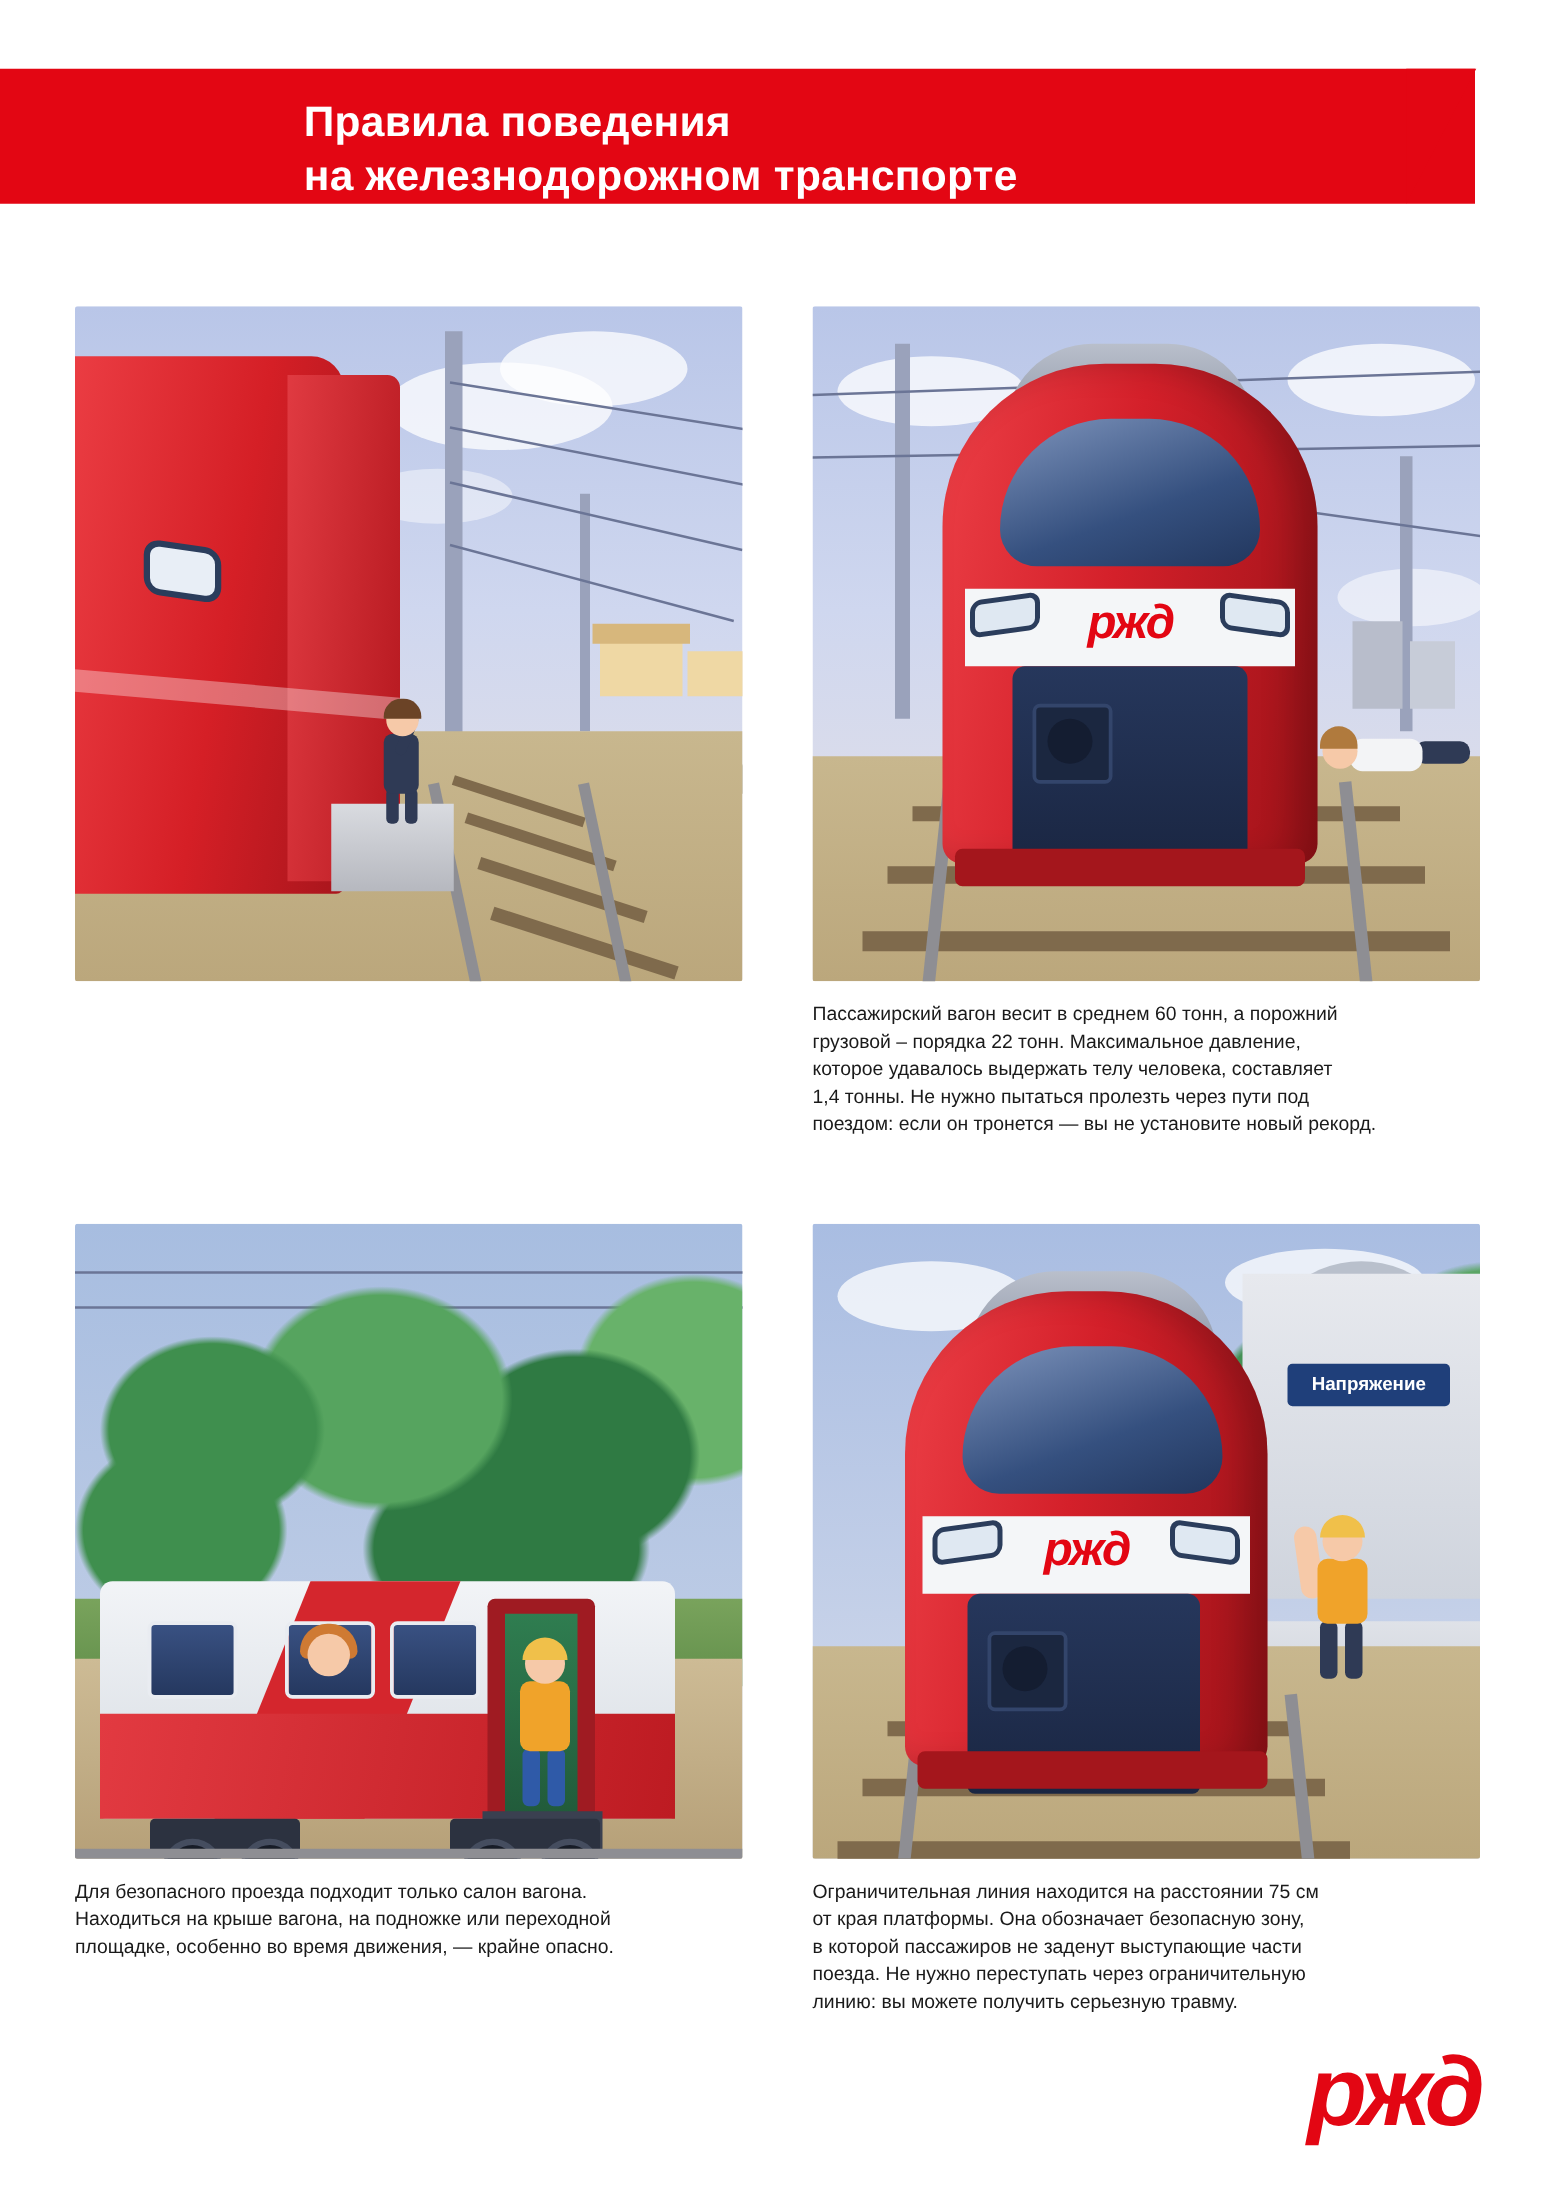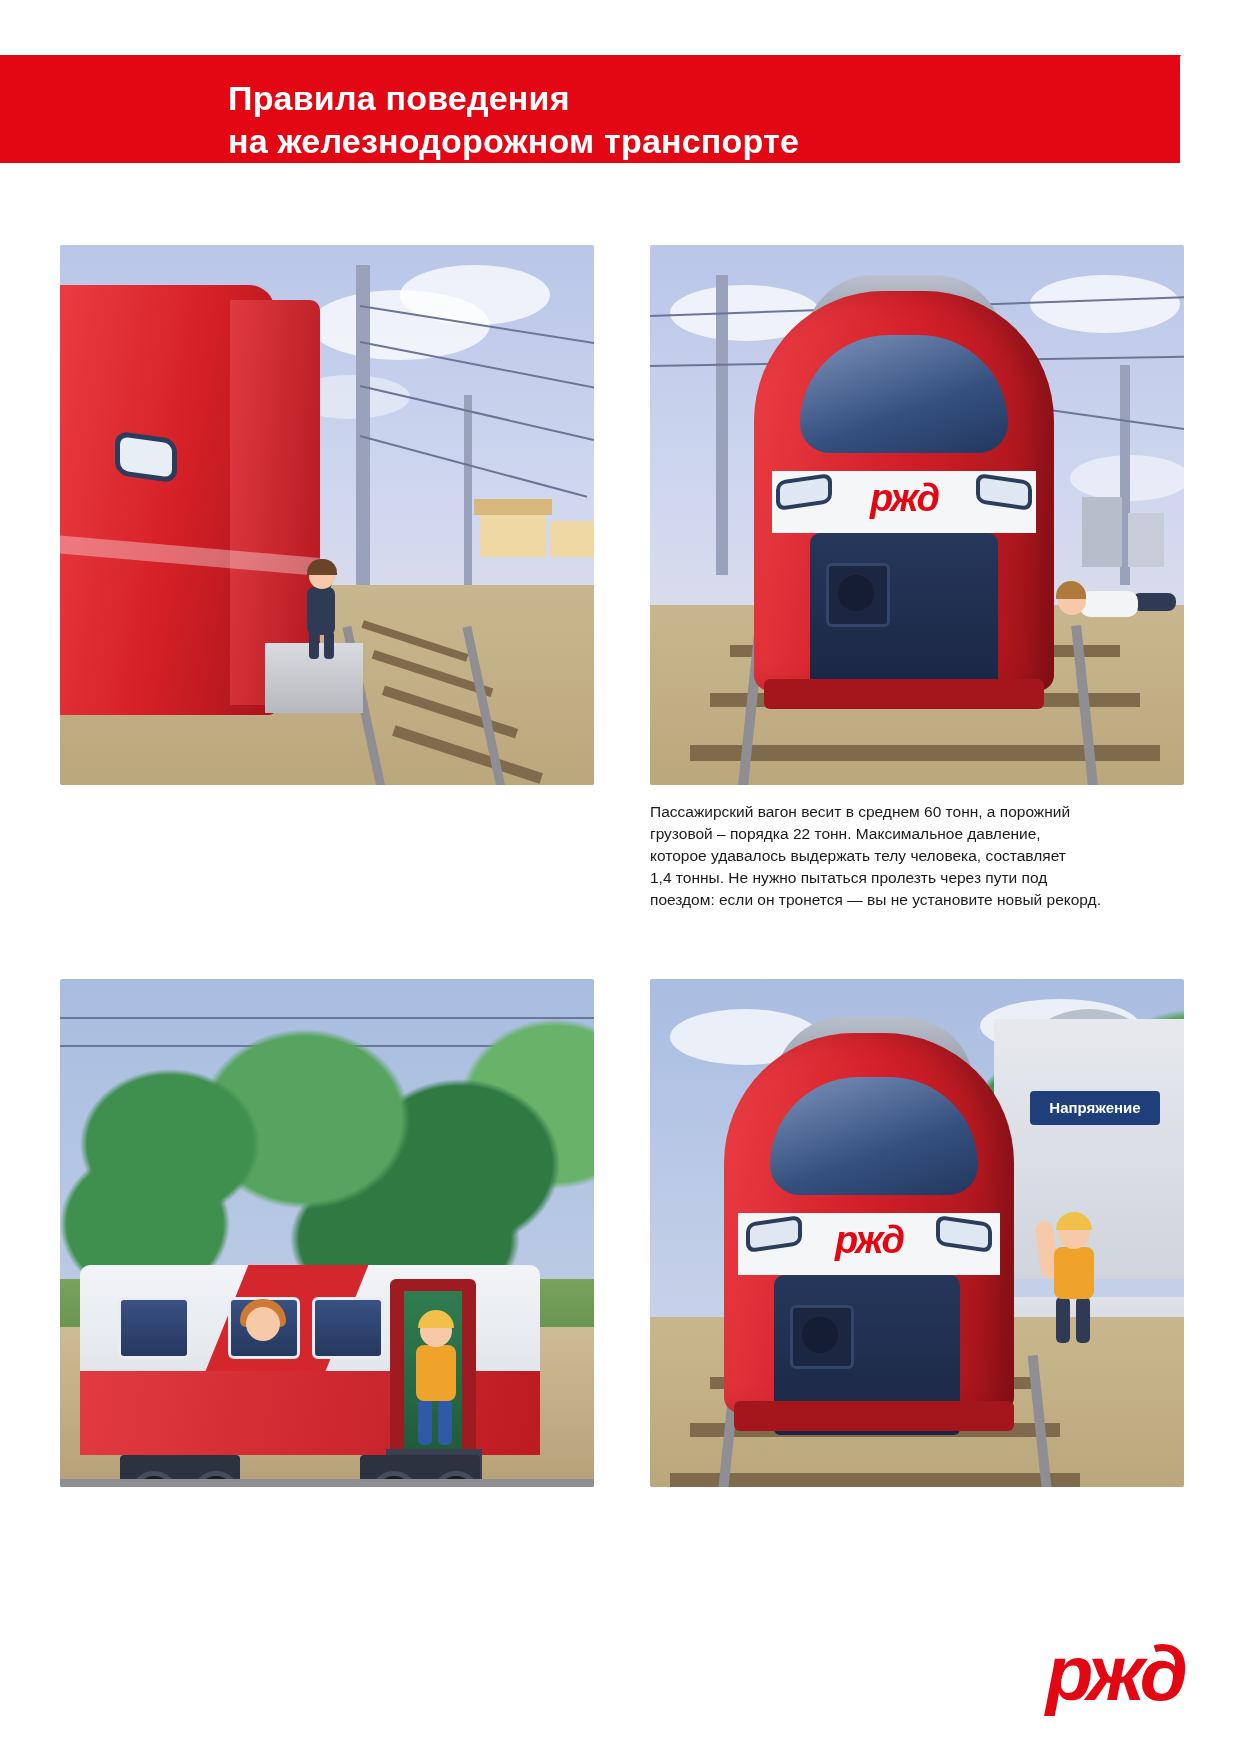--- a/index.html
+++ b/index.html
@@ -27,21 +27,21 @@
   .header::after{
     content: "";
     position: absolute;
     right: -1px; top: 0;
     width: 0; height: 0;
     border-top: 108px solid #e30613;
     border-right: 56px solid transparent;
   }
   .header-inner {
     position: absolute;
-    left: 228px; top: 22px;
+    left: 243px; top: 22px;
     color: #ffffff;
     font-size: 34px;
     font-weight: bold;
     line-height: 1.25;
     letter-spacing: 0.2px;
     white-space: pre-line;
   }
 
   
   .grid {
@@ -582,20 +582,23 @@
 
         <div class="p3-bogie" style="left:60px;"></div>
         <div class="p3-bogie" style="left:300px;"></div>
         <div class="p3-wheel" style="left:70px;"></div>
         <div class="p3-wheel" style="left:132px;"></div>
         <div class="p3-wheel" style="left:310px;"></div>
         <div class="p3-wheel" style="left:372px;"></div>
 
         <div class="rail" style="left:0;top:500px;width:534px;height:8px;"></div>
       </div>
+      <div class="caption">Для безопасного проезда подходит только салон вагона.
+Находиться на крыше вагона, на подножке или переходной
+площадке, особенно во время движения, — крайне опасно.</div>
     </div>
 
     <div class="cell">
       <div class="illus">
         <div class="sky" style="background:linear-gradient(#a9bde2,#d5dcec);"></div>
         <div class="cloud" style="left:20px;top:30px;width:150px;height:56px;"></div>
         <div class="cloud" style="left:330px;top:20px;width:160px;height:54px;"></div>
 
         <div class="p3-trees" style="left:300px;top:10px;height:180px;opacity:.95;"></div>
 
@@ -629,17 +632,22 @@
 
         <div class="p4-arm"></div>
         <div class="p4-boy">
           <div class="leg l"></div>
           <div class="leg r"></div>
           <div class="body"></div>
           <div class="head"></div>
           <div class="hair"></div>
         </div>
       </div>
+      <div class="caption">Ограничительная линия находится на расстоянии 75 см
+от края платформы. Она обозначает безопасную зону,
+в которой пассажиров не заденут выступающие части
+поезда. Не нужно переступать через ограничительную
+линию: вы можете получить серьезную травму.</div>
     </div>
   </div>
 </div>
 
 <div class="footer-logo">ржд</div>
 
 </body></html>

